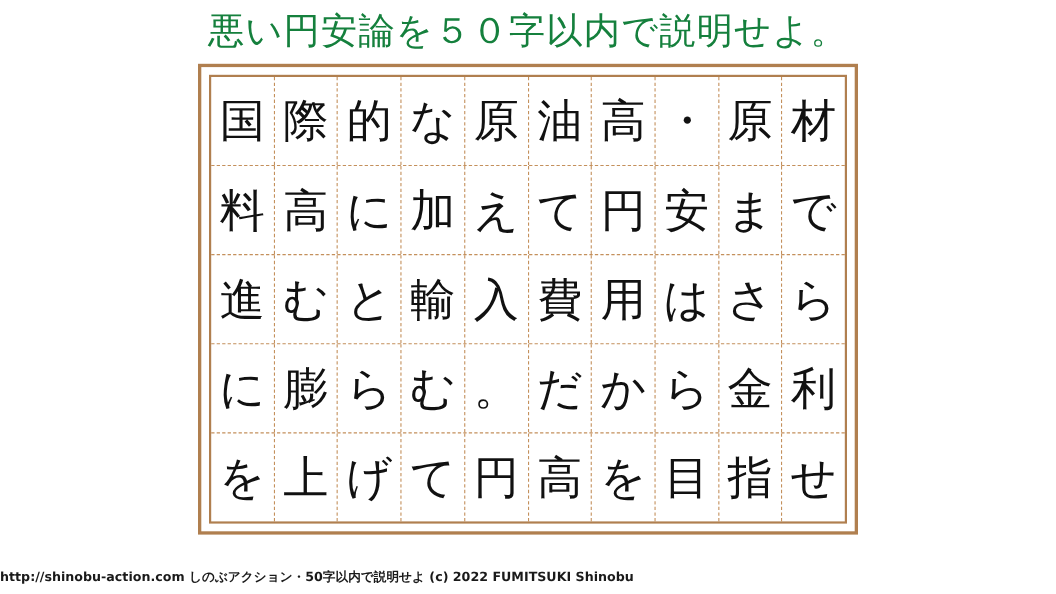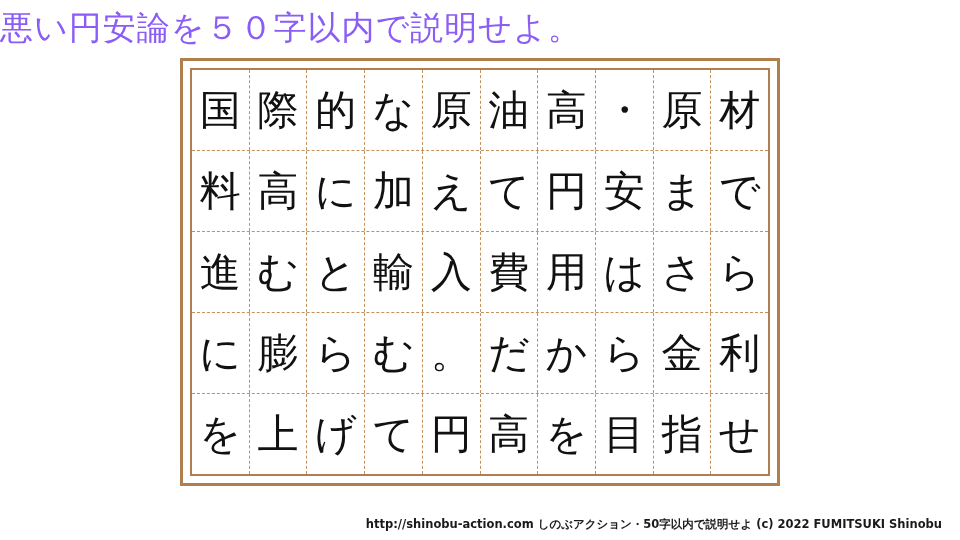--- a/index.html
+++ b/index.html
@@ -17,23 +17,24 @@
   .page {
     position: relative;
     width: 960px;
     height: 540px;
   }
   .title {
     position: absolute;
     top: 6px;
     left: 0;
     width: 960px;
+    text-align: center;
     font-size: 33px;
     letter-spacing: 1px;
-    color: #8b5cf6;
+    color: #15803d;
     font-family: "DejaVu Sans", sans-serif;
     font-weight: 400;
     white-space: nowrap;
   }
   .grid-frame {
     position: absolute;
     left: 180px;
     top: 58px;
     width: 600px;
     height: 428px;
@@ -72,21 +73,20 @@
     color: #111111;
   }
   .cell:last-child {
     border-right: none;
   }
   .footer {
     position: absolute;
     left: 0;
     bottom: 8px;
     width: 960px;
-    text-align: right;
     padding-right: 18px;
     box-sizing: border-box;
     font-family: "DejaVu Sans", sans-serif;
     font-size: 11.5px;
     font-weight: bold;
     color: #1a1a1a;
     letter-spacing: 0px;
     white-space: nowrap;
   }
 </style>

